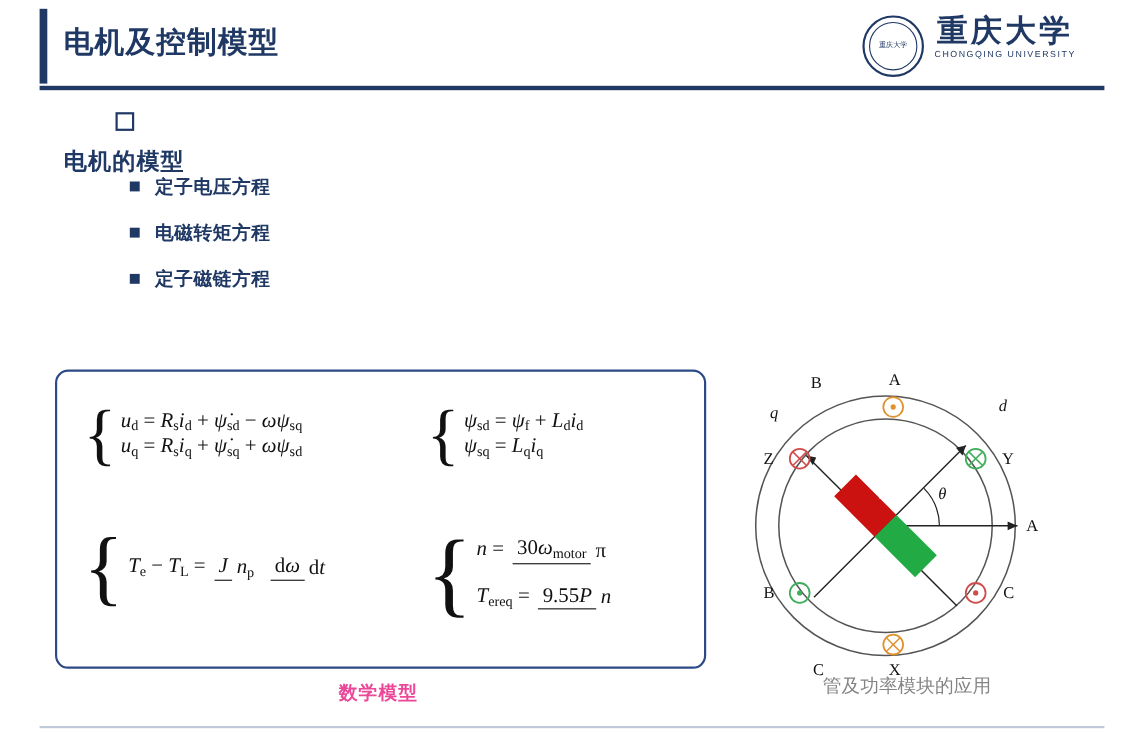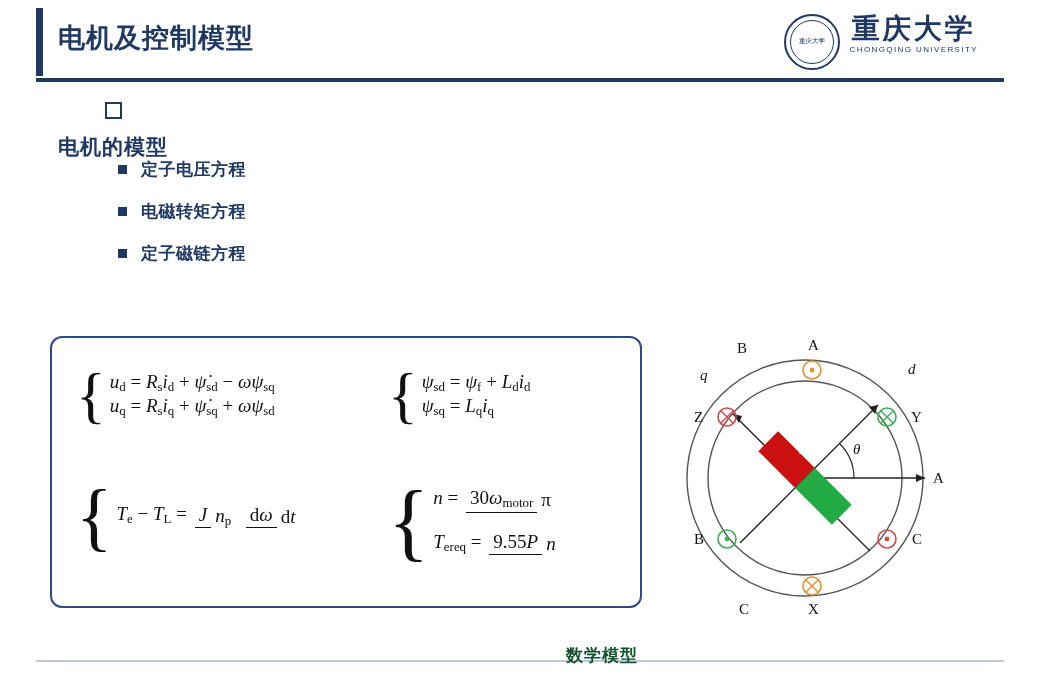--- a/index.html
+++ b/index.html
@@ -101,22 +101,22 @@
   .eqgrp{position:absolute;display:flex;align-items:center;}
   .eqs{display:flex;flex-direction:column;}
   .eq{font-size:19px;white-space:nowrap;font-family:"Liberation Serif","DejaVu Serif",serif;}
   i.v{font-style:italic;}
   sub{font-size:.68em;vertical-align:-.25em;font-style:normal;}
   .frac{display:inline-flex;flex-direction:row;align-items:center;vertical-align:middle;margin:0 3px;}
   .frac .num{border-bottom:1px solid #111;padding:0 4px 1px 4px;line-height:1.15;}
   .frac .den{padding:1px 4px 0 4px;line-height:1.15;}
 
   .caption{
-    position:absolute;left:50px;top:644px;width:588px;text-align:right;
-    font-size:17px;color:#14532d;font-weight:bold;letter-spacing:1px;
+    position:absolute;left:50px;top:618px;width:588px;text-align:center;
+    font-size:17px;color:#ec4899;font-weight:bold;letter-spacing:1px;
   }
 
   
   .diagram{position:absolute;left:640px;top:326px;width:370px;height:300px;}
 
   
   .watermark{
     position:absolute;left:545px;top:612px;
     display:flex;align-items:center;gap:6px;
     font-size:17px;color:#6f6f6f;opacity:.85;white-space:nowrap;
@@ -295,14 +295,15 @@
       <text x="271" y="96" font-size="15" fill="#111" font-family="Liberation Serif, serif">Y</text>
       <text x="54" y="218" font-size="15" fill="#111" font-family="Liberation Serif, serif">B</text>
       <text x="272" y="218" font-size="15" fill="#111" font-family="Liberation Serif, serif">C</text>
       <text x="99" y="288" font-size="15" fill="#111" font-family="Liberation Serif, serif">C</text>
       <text x="168" y="288" font-size="15" fill="#111" font-family="Liberation Serif, serif">X</text>
       <text x="293" y="157" font-size="15" fill="#111" font-family="Liberation Serif, serif">A</text>
       <text x="213" y="128" font-size="15" font-style="italic" fill="#111" font-family="Liberation Serif, serif">θ</text>
     </svg>
   </div>
 
+  <div class="wm2">管及功率模块的应用</div>
 
 </div>
 
 </body></html>

